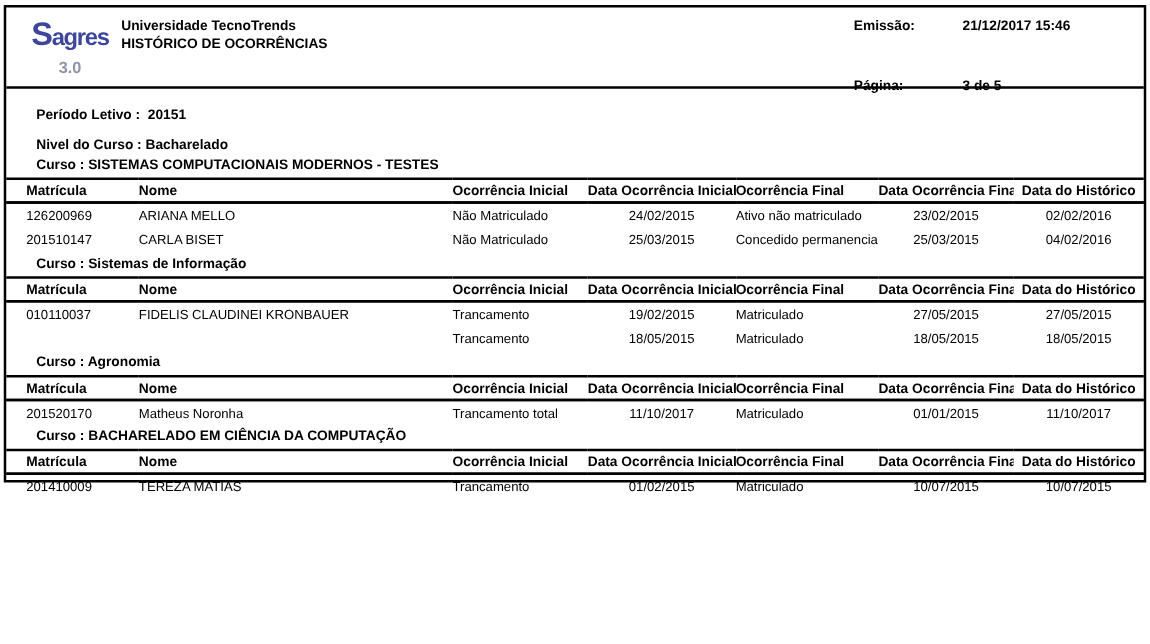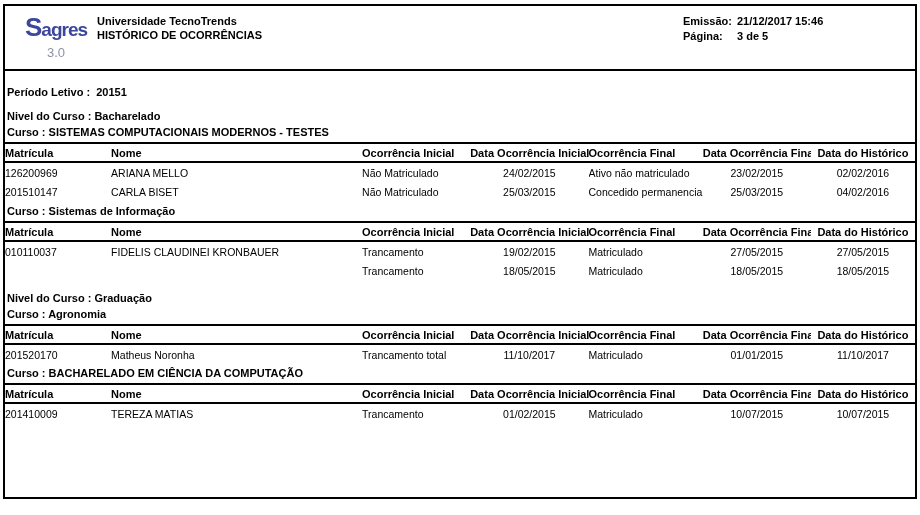--- a/index.html
+++ b/index.html
@@ -1,38 +1,38 @@
 <!DOCTYPE html>
 <html><head>
 <meta charset="utf-8">
 <style>
   * { margin:0; padding:0; box-sizing:border-box; }
   html,body { width:920px; height:515px; background:#fff; overflow:hidden;
               font-family:"Liberation Sans", sans-serif; color:#000; }
-  .page { position:absolute; left:3px; top:4px; width:914px; height:495px;
+  .page { position:absolute; left:3px; top:4px; width:914px; height:382px;
           border:2px solid #000; background:#fff; }
   
   .hdr { position:relative; height:65px; border-bottom:2px solid #000; }
   .logo { position:absolute; left:16px; top:10px; width:70px; text-align:center; }
   .logo .brand { font-weight:bold; font-size:19px; letter-spacing:-1px; line-height:22px; }
   .logo .brand .big { font-size:26px; }
-  .logo .ver { font-weight:normal; font-size:13px; margin-top:4px; }
+  .logo .ver { font-weight:bold; font-size:13px; margin-top:4px; }
   .hdr-titles { position:absolute; left:92px; top:8px; font-weight:bold; font-size:11px; line-height:14px; }
   .hdr-right { position:absolute; left:678px; top:8px; display:grid;
-               grid-template-columns:54px auto; font-weight:bold; font-size:11px; line-height:15px; }
+               grid-template-columns:54px auto; font-weight:bold; font-size:11px; line-height:15px;gap:33px; }
   
-  .meta-line { font-weight:bold; font-size:11px; line-height:14px; padding-left:2px; }
+  .meta-line { font-weight:bold; font-size:11px; line-height:14px; padding-left:24px; }
   .period-line { margin-top:14px; }
   .level-label { margin-top:10px; }
   .course-label { margin-top:2px; margin-bottom:3px; }
   table { width:100%; border-collapse:collapse; table-layout:fixed; }
   thead tr { border-top:2px solid #000; border-bottom:2px solid #000; }
   th { font-weight:bold; font-size:11px; height:19px; text-align:left; vertical-align:middle; overflow:hidden; white-space:nowrap; }
   td { font-weight:normal; font-size:10.5px; height:20px; vertical-align:middle; overflow:hidden; white-space:nowrap; }
-  .c0 { width:104px; }
+  .c0 { width:104px; padding-left:16px; }
   .c1 { width:246px; }
   .c2 { width:106px; }
   .c3 { width:116px; text-align:center; }
   .c4 { width:112px; }
   .c5 { width:106px; text-align:center; }
   .c6 { width:102px; text-align:center; }
   
   .footnote { position:absolute; left:16px; bottom:5px; font-weight:bold; font-size:10.5px; }
   .footnote sup { font-size:8px; vertical-align:top; margin-right:2px; }
 </style>
@@ -126,21 +126,20 @@
             <td class="c0"></td>
             <td class="c1"></td>
             <td class="c2">Trancamento</td>
             <td class="c3">18/05/2015</td>
             <td class="c4">Matriculado</td>
             <td class="c5">18/05/2015</td>
             <td class="c6">18/05/2015</td>
           </tr>
         </tbody>
       </table>
-      <div class="meta-line level-label">Nivel do Curso : Graduação</div>
       <div class="meta-line course-label">Curso : Agronomia</div>
       <table>
         <thead>
           <tr>
             <th class="c0">Matrícula</th>
             <th class="c1">Nome</th>
             <th class="c2">Ocorrência Inicial</th>
             <th class="c3">Data Ocorrência Inicial</th>
             <th class="c4">Ocorrência Final</th>
             <th class="c5">Data Ocorrência Final</th>

